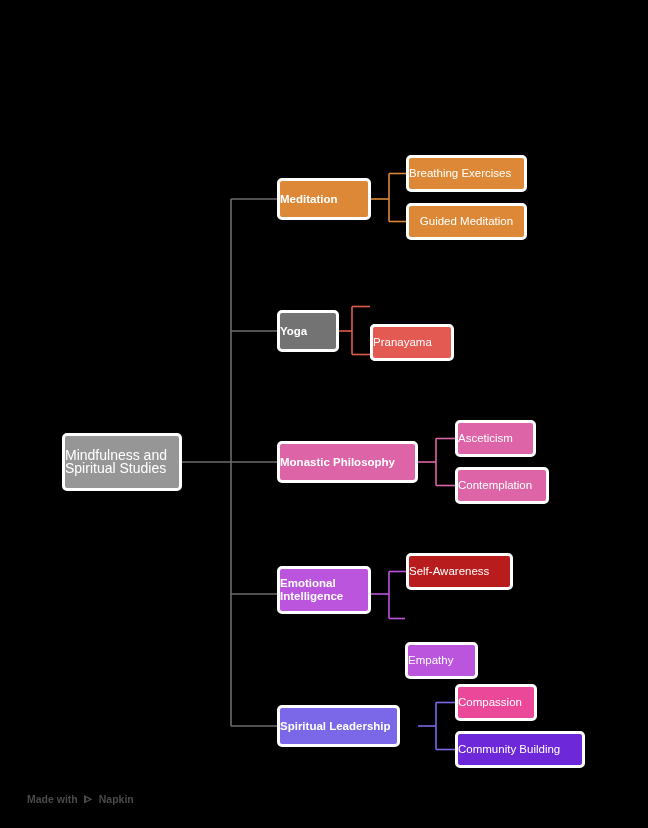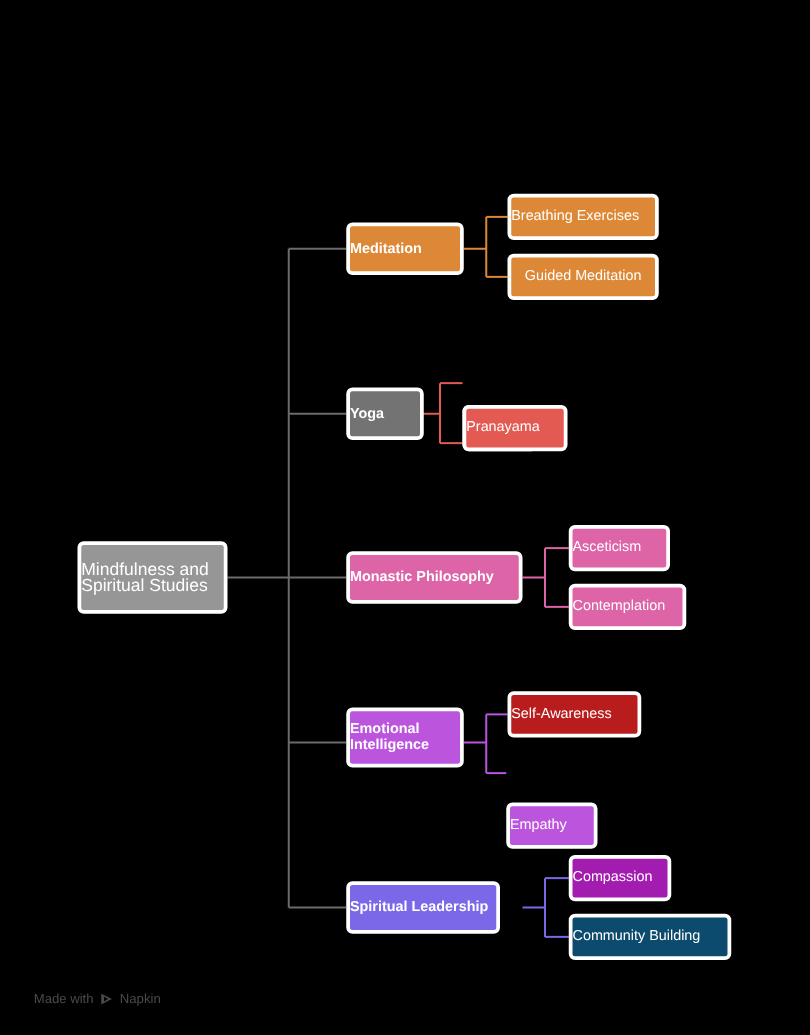--- a/index.html
+++ b/index.html
@@ -56,21 +56,21 @@
   .node.child  { font-weight: normal; font-size: 11.5px; }
 
   .watermark {
     position: absolute;
     left: 27px; top: 793px;
     display: flex;
     align-items: center;
     gap: 5px;
     color: #4a4a4a;
     font-size: 10.5px;
-    font-weight: normal;
+    font-weight: bold;
   }
   .wm-logo {
     display: inline-block;
     width: 11px; height: 11px;
     position: relative;
   }
   .wm-logo svg { display: block; }
 </style>
 </head>
 <body>
@@ -120,22 +120,22 @@
       <div class="node child" style="left: 370px; top: 288px; width: 60px; height: 37px; background: rgb(227, 90, 82); margin-top: 36px;"><span>Asanas</span></div>
       <div class="node child" style="left: 370px; top: 324px; width: 84px; height: 37px; background: rgb(227, 90, 82);"><span>Pranayama</span></div>
       <div class="node parent" style="left: 277px; top: 441px; width: 141px; height: 42px; background: rgb(221, 100, 166);"><span>Monastic Philosophy</span></div>
       <div class="node child" style="left: 455px; top: 420px; width: 81px; height: 37px; background: rgb(221, 100, 166);"><span>Asceticism</span></div>
       <div class="node child" style="left: 455px; top: 467px; width: 94px; height: 37px; background: rgb(221, 100, 166);"><span>Contemplation</span></div>
       <div class="node parent" style="left: 277px; top: 566px; width: 94px; height: 48px; background: rgb(187, 85, 221);"><span>Emotional
 Intelligence</span></div>
       <div class="node child" style="left: 406px; top: 553px; width: 107px; height: 37px; background: #b91c1c;"><span>Self-Awareness</span></div>
       <div class="node child" style="left: 405px; top: 600px; width: 73px; height: 37px; background: rgb(187, 85, 221); margin-top: 42px;"><span>Empathy</span></div>
       <div class="node parent" style="left: 277px; top: 705px; width: 123px; height: 42px; background: rgb(123, 104, 232);"><span>Spiritual Leadership</span></div>
-      <div class="node child" style="left: 455px; top: 684px; width: 82px; height: 37px; background: #a21caf;"><span>Compassion</span></div>
-      <div class="node child" style="left: 455px; top: 731px; width: 130px; height: 37px; background: #0c4a6e;"><span>Community Building</span></div>
+      <div class="node child" style="left: 455px; top: 684px; width: 82px; height: 37px; background: #ec4899;"><span>Compassion</span></div>
+      <div class="node child" style="left: 455px; top: 731px; width: 130px; height: 37px; background: #6d28d9;"><span>Community Building</span></div>
     </div>
 
   <div class="watermark">
     <span>Made with</span>
     <span class="wm-logo">
       <svg width="11" height="11" viewBox="0 0 11 11">
         <path d="M1 1 L9.5 5.2 L1 9.6 Z" fill="#4a4a4a"></path>
         <path d="M3.2 3.4 L6.4 5.2 L3.2 7.2 Z" fill="#000000"></path>
       </svg>
     </span>

